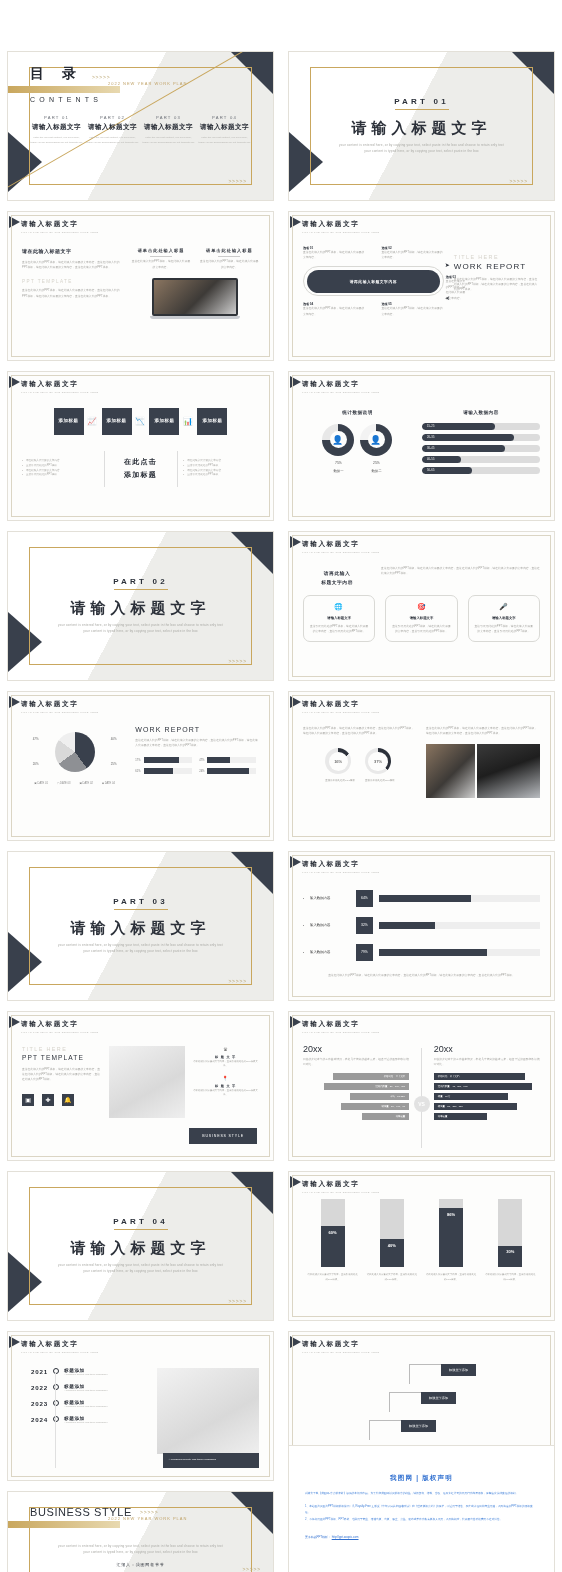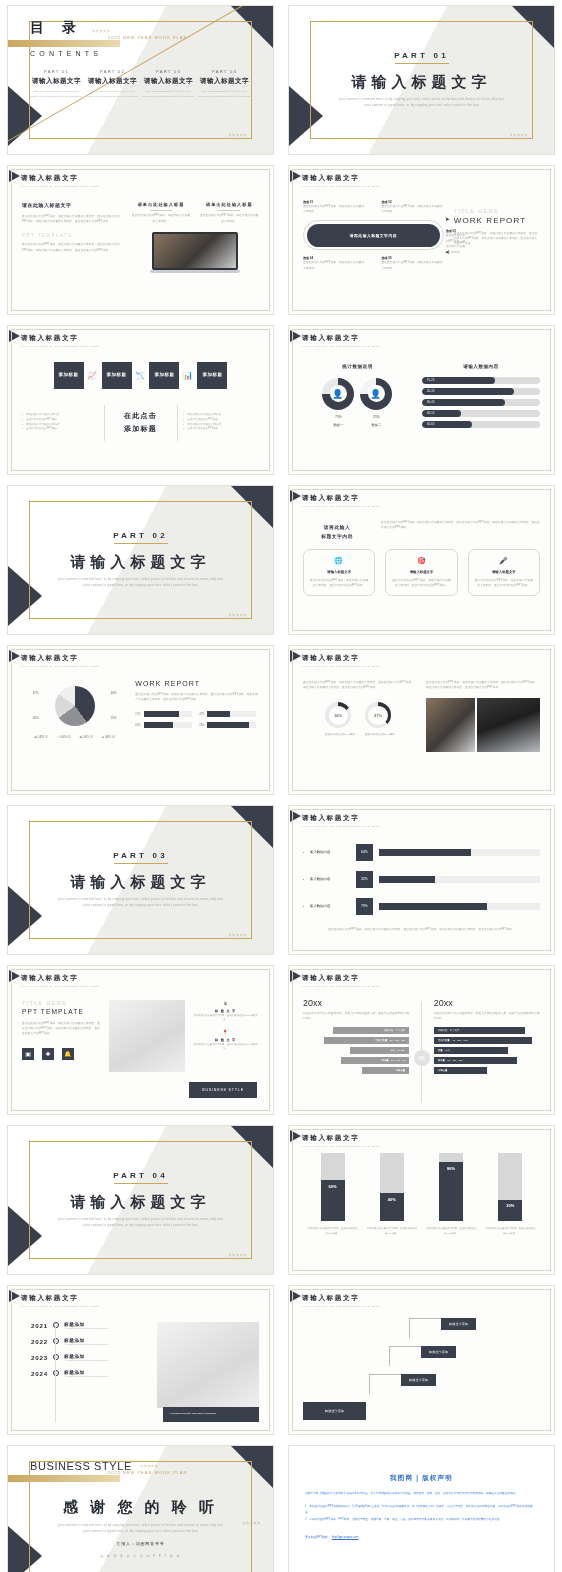--- a/index.html
+++ b/index.html
@@ -15,20 +15,21 @@
     grid-auto-rows: 160px;
     width: 562px;
   }
   .cell { padding: 5px 7px; position: relative; }
   .slide {
     position: relative;
     width: 100%; height: 100%;
     background: #fdfdfc;
     border: 1px solid #e3e0d8;
     overflow: hidden;
+    margin-top: 46px;
   }
   
   .bg-tri-tr {
     position: absolute; top: 0; right: 0;
     width: 0; height: 0;
     border-top: 42px solid #39404c;
     border-left: 42px solid transparent;
   }
   .bg-tri-bl {
     position: absolute; left: 0; top: 54%;
@@ -882,21 +883,20 @@
       <div class="cover-inner" style="padding:14px 22px 0">
         <div style="display:flex;align-items:center;gap:8px">
           <div style="font-size:11px;color:#2c313a;letter-spacing:.6px">BUSINESS STYLE</div>
           <div class="chev">&gt;&gt;&gt;&gt;&gt;</div>
         </div>
         <div style="position:relative">
           <div class="gold-bar"></div>
           <div class="gold-bar-txt" style="top:-5px;left:78px">2022 NEW YEAR WORK PLAN</div>
         </div>
         <div style="text-align:center;margin-top:16px">
-          <div style="font-size:15px;font-weight:700;color:#262b34;letter-spacing:4px">感 谢 您 的 聆 听</div>
           <div class="lorem" style="margin:6px auto 0;max-width:180px">your content is entered here, or by copying your text, select paste in the box and choose to retain only text</div>
           <div class="lorem" style="margin:0 auto;max-width:180px">your content is typed here, or by copying your text, select paste in the box</div>
           <div style="font-size:4px;color:#2c313a;margin-top:7px;letter-spacing:.8px">汇报人：我图网老爷爷</div>
           <div style="font-size:3px;color:#9c9b97;margin-top:8px;letter-spacing:1.4px">品 牌 商 务 办 公 系 列 P P T 模 板</div>
         </div>
         <div class="chev" style="position:absolute;right:12px;top:74px">&gt;&gt;&gt;&gt;&gt;</div>
       </div>
     </div>
   </div>
 

